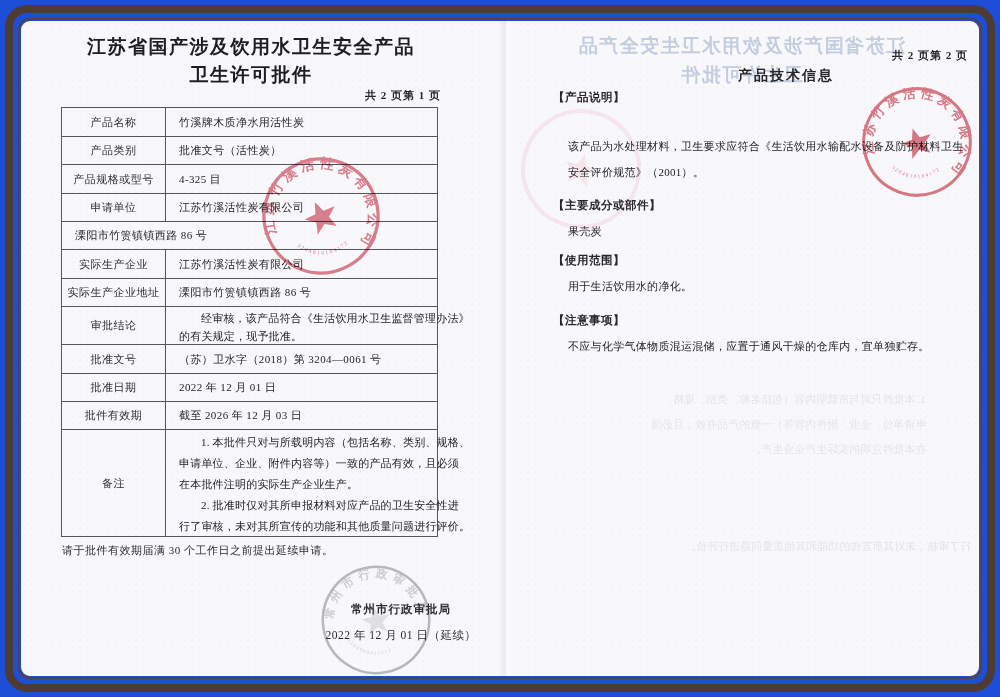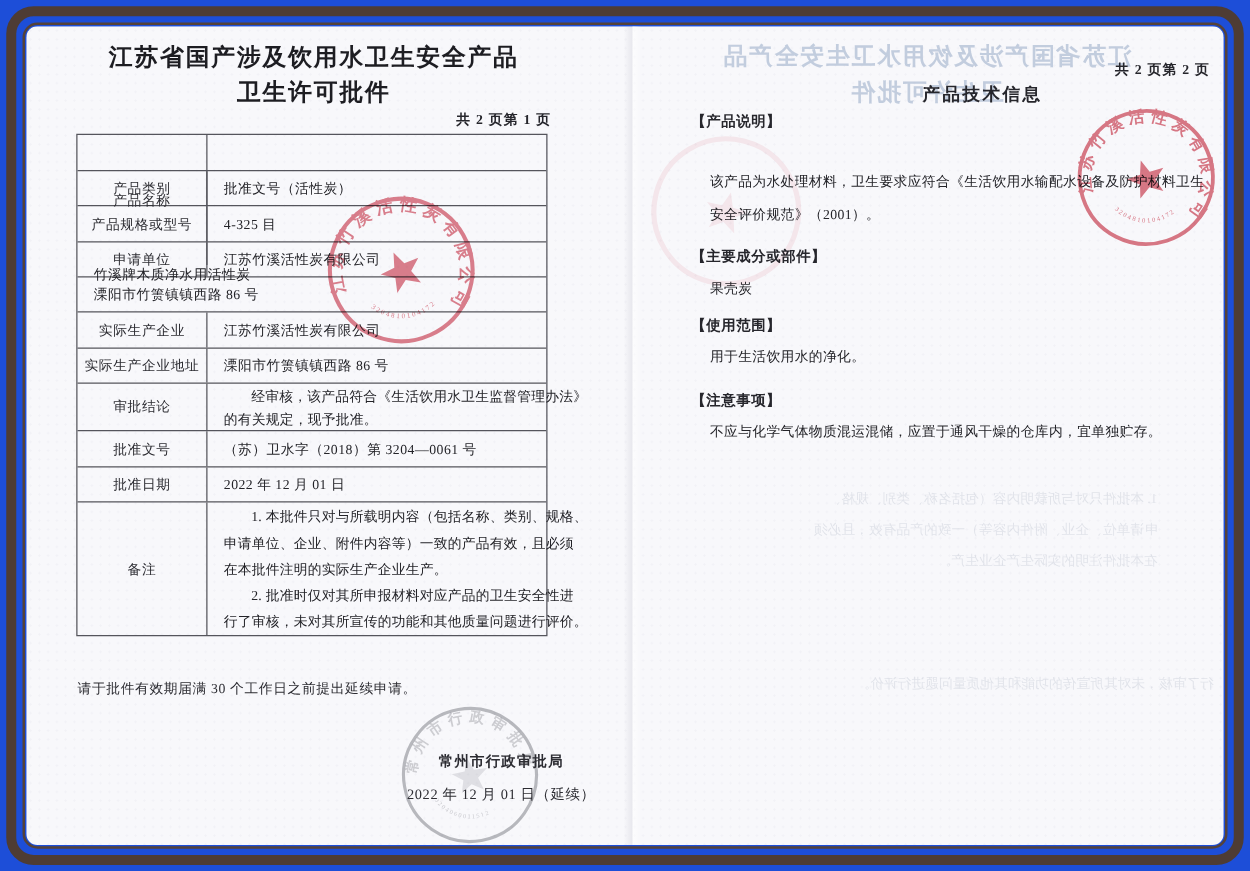--- a/index.html
+++ b/index.html
@@ -24,21 +24,21 @@
 
   
   .lp-title{position:absolute;left:20px;top:12px;width:420px;text-align:center;
     font-size:19px;font-weight:bold;color:#1d1d22;letter-spacing:1.5px;line-height:28px;}
   .page-indicator{position:absolute;font-size:11px;font-weight:bold;color:#26262c;letter-spacing:1px;}
   .pi-left{left:240px;top:67px;width:180px;text-align:right;}
   .pi-right{left:767px;top:27px;width:180px;text-align:right;}
 
   .license-table{position:absolute;left:40px;top:86px;width:377px;border:1px solid #55555c;box-sizing:border-box;}
   .trow{display:flex;border-top:1px solid #55555c;box-sizing:border-box;}
-  .trow:first-child{border-top:none;flex-direction:column;}
+  .trow:first-child{border-top:none;}
   .tlabel{width:104px;flex:0 0 104px;border-right:1px solid #55555c;box-sizing:border-box;
     display:flex;align-items:center;justify-content:center;text-align:center;
     font-size:11px;letter-spacing:0.5px;color:#2c2c32;}
   .tvalue{flex:1;display:flex;align-items:center;padding-left:13px;box-sizing:border-box;
     font-size:11px;letter-spacing:0.4px;color:#232328;}
   .tvalue-multi{flex:1;padding:2px 8px 0 13px;box-sizing:border-box;font-size:11px;letter-spacing:0.2px;color:#232328;}
   .tline{white-space:nowrap;}
   .indent{text-indent:2em;}
   .lh19 .tline{line-height:18px;}
   .lh21 .tline{line-height:21px;}
@@ -116,20 +116,24 @@
         </div>
       </div>
       <div class="trow" style="height:29px">
         <div class="tlabel">批准文号</div>
         <div class="tvalue">（苏）卫水字（2018）第 3204—0061 号</div>
       </div>
       <div class="trow" style="height:28px">
         <div class="tlabel">批准日期</div>
         <div class="tvalue">2022 年 12 月 01 日</div>
       </div>
+      <div class="trow" style="height:28px">
+        <div class="tlabel">批件有效期</div>
+        <div class="tvalue">截至 2026 年 12 月 03 日</div>
+      </div>
       <div class="trow" style="height:107px">
         <div class="tlabel">备注</div>
         <div class="tvalue-multi lh21">
           <div class="tline indent">1. 本批件只对与所载明内容（包括名称、类别、规格、</div>
           <div class="tline">申请单位、企业、附件内容等）一致的产品有效，且必须</div>
           <div class="tline">在本批件注明的实际生产企业生产。</div>
           <div class="tline indent">2. 批准时仅对其所申报材料对应产品的卫生安全性进</div>
           <div class="tline">行了审核，未对其所宣传的功能和其他质量问题进行评价。</div>
         </div>
       </div>

